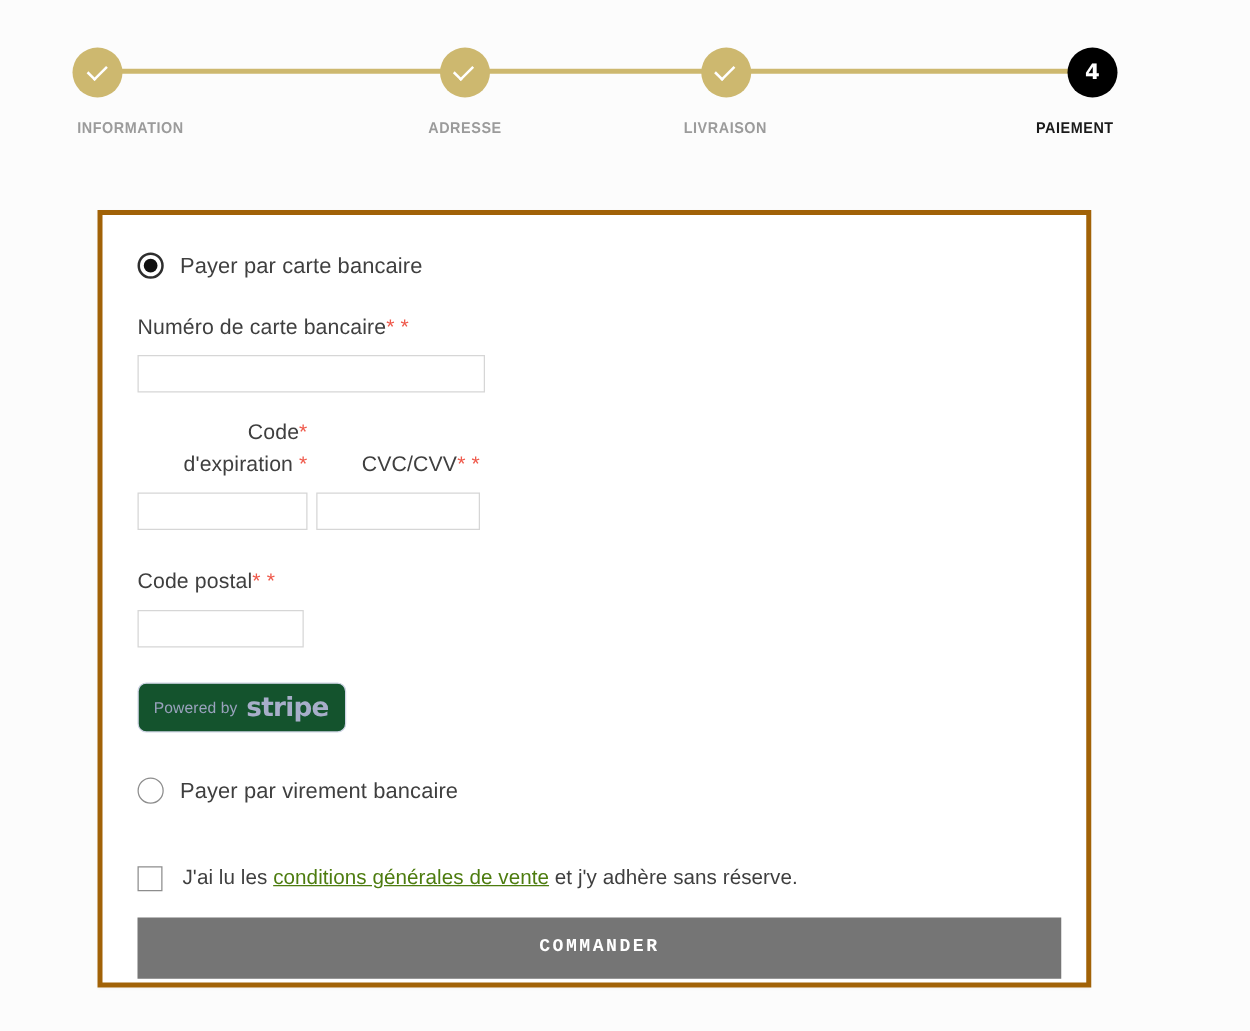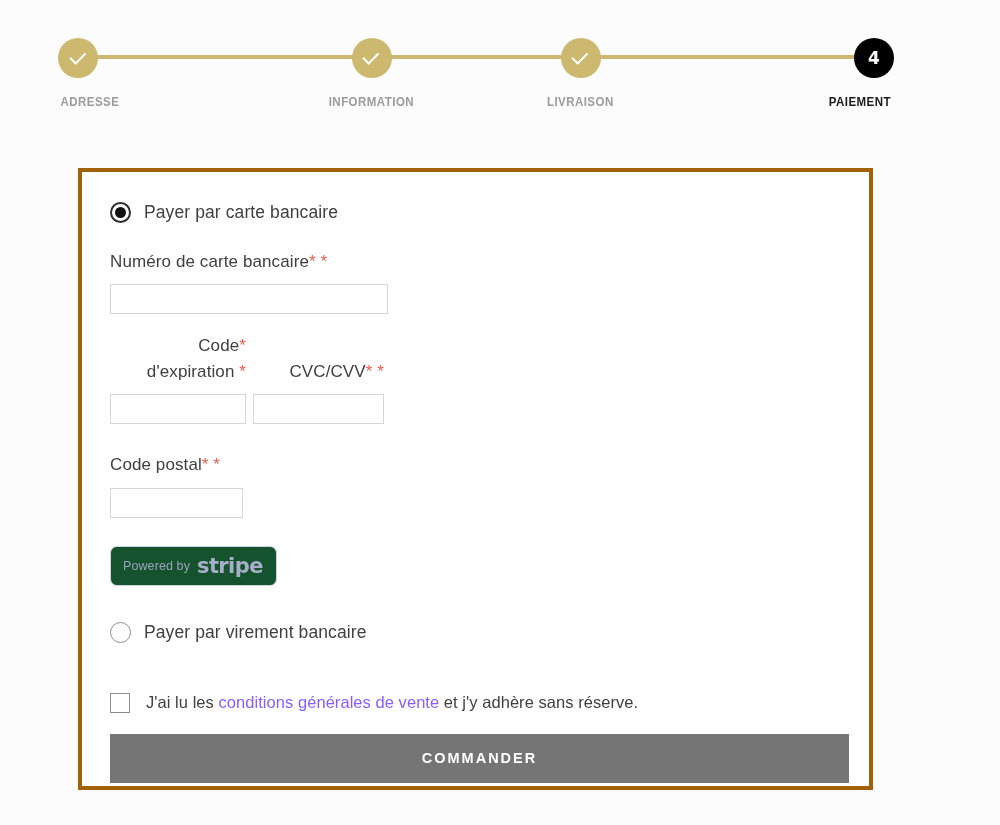--- a/index.html
+++ b/index.html
@@ -218,61 +218,62 @@
     border: 1.6px solid #8d8d8d;
     background: #ffffff;
     flex: 0 0 auto;
   }
   .terms-text {
     font-size: 16.5px;
     color: #3f3f3f;
     letter-spacing: 0.05px;
   }
   .terms-link {
-    color: #8b5cf6;
+    color: #4d7c0f;
+    text-decoration: underline;
     cursor: pointer;
   }
 
   
   .submit-btn {
     margin-top: 21px;
     width: 739px;
     height: 49px;
     background: #757575;
     border: none;
     color: #ffffff;
     font-size: 14.5px;
     font-weight: bold;
     letter-spacing: 2px;
-    font-family: Liberation Sans, sans-serif;
+    font-family: Liberation Mono, monospace;
     cursor: pointer;
     display: flex;
     align-items: center;
     justify-content: center;
   }
 </style>
 </head>
 <body>
 
 <div class="stepper">
   <div class="stepper-track"></div>
   <div class="steps">
 
     <div class="step done">
       <div class="step-circle">
         <span class="step-check"></span>
       </div>
-      <div class="step-label">ADRESSE</div>
+      <div class="step-label">INFORMATION</div>
     </div>
 
     <div class="step done">
       <div class="step-circle">
         <span class="step-check"></span>
       </div>
-      <div class="step-label">INFORMATION</div>
+      <div class="step-label">ADRESSE</div>
     </div>
 
     <div class="step done">
       <div class="step-circle">
         <span class="step-check"></span>
       </div>
       <div class="step-label">LIVRAISON</div>
     </div>
 
     <div class="step active">

